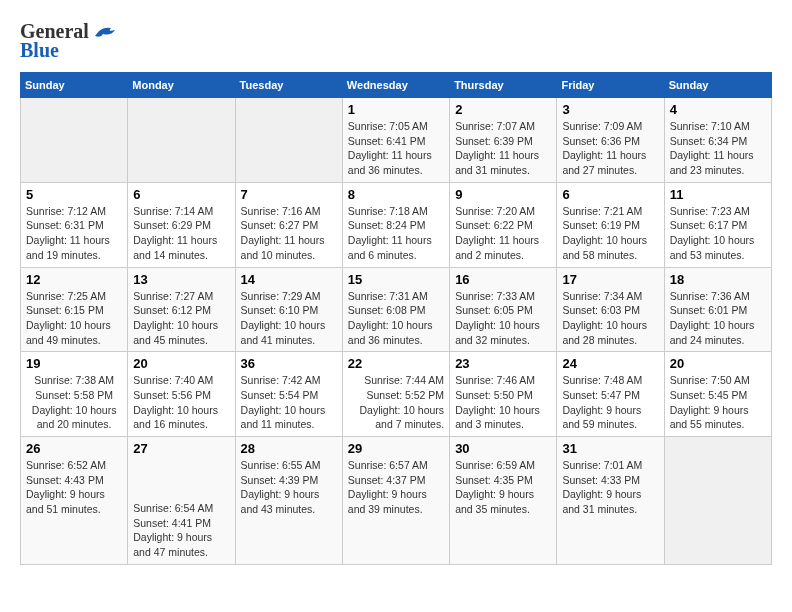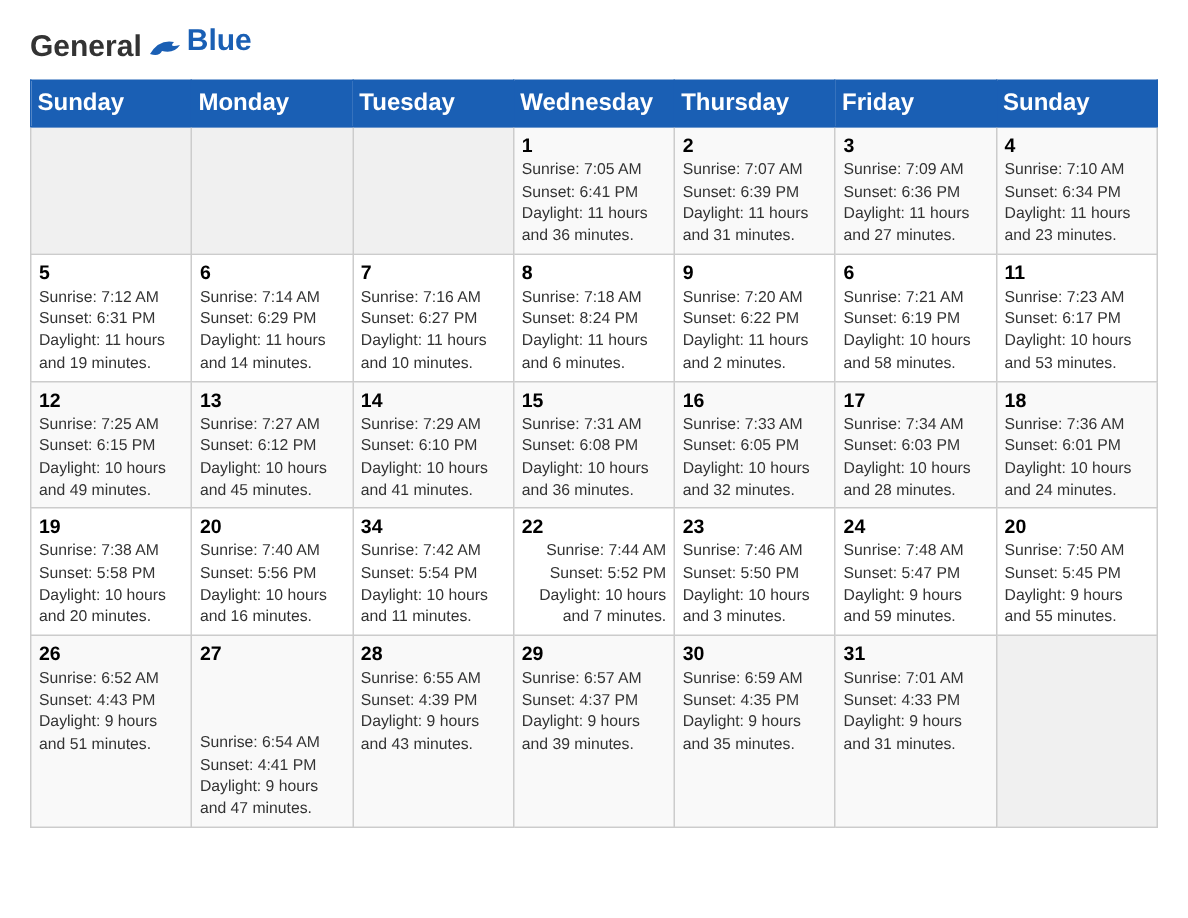--- a/index.html
+++ b/index.html
@@ -11,22 +11,23 @@
       padding: 20px;
     }
     .header {
       display: flex;
       justify-content: space-between;
       align-items: flex-start;
       margin-bottom: 10px;
     }
     .logo {
       display: flex;
-      flex-direction: row;
+      flex-direction: column;
       align-items: flex-start;
+      font-family: Liberation Serif, serif;
     }
     .title-block {
       text-align: right;
     }
     .month-title {
       font-size: 32px;
       color: #333;
       font-weight: normal;
     }
     .location {
@@ -36,21 +37,21 @@
     table {
       width: 100%;
       border-collapse: collapse;
       font-size: 11px;
     }
     thead tr th {
       background-color: #1a5fb4;
       color: white;
       padding: 6px 4px;
       text-align: left;
-      font-size: 16px;
+      font-size: 11px;
       border: 1px solid #1a5fb4;
     }
     tbody tr td {
       border: 1px solid #ccc;
       vertical-align: top;
       padding: 4px 5px;
       width: 107px;
       min-height: 70px;
       background: #fff;
     }
@@ -216,32 +217,32 @@
         <td>
           <div class="day-num">18</div>
           <div class="day-info" style="white-space: pre-line;">Sunrise: 7:36 AM
 Sunset: 6:01 PM
 Daylight: 10 hours and 24 minutes.</div>
         </td>
       </tr>
       <tr>
         <td>
           <div class="day-num">19</div>
-          <div class="day-info" style="white-space: pre-line;">Sunrise: 7:38 AM
+          <div class="day-info" style="white-space: pre-line; text-align: center;">Sunrise: 7:38 AM
 Sunset: 5:58 PM
 Daylight: 10 hours and 20 minutes.</div>
         </td>
         <td>
           <div class="day-num">20</div>
           <div class="day-info" style="white-space: pre-line;">Sunrise: 7:40 AM
 Sunset: 5:56 PM
 Daylight: 10 hours and 16 minutes.</div>
         </td>
         <td>
-          <div class="day-num">34</div>
+          <div class="day-num">36</div>
           <div class="day-info" style="white-space: pre-line;">Sunrise: 7:42 AM
 Sunset: 5:54 PM
 Daylight: 10 hours and 11 minutes.</div>
         </td>
         <td>
           <div class="day-num">22</div>
           <div class="day-info" style="white-space: pre-line; text-align: right;">Sunrise: 7:44 AM
 Sunset: 5:52 PM
 Daylight: 10 hours and 7 minutes.</div>
         </td>

